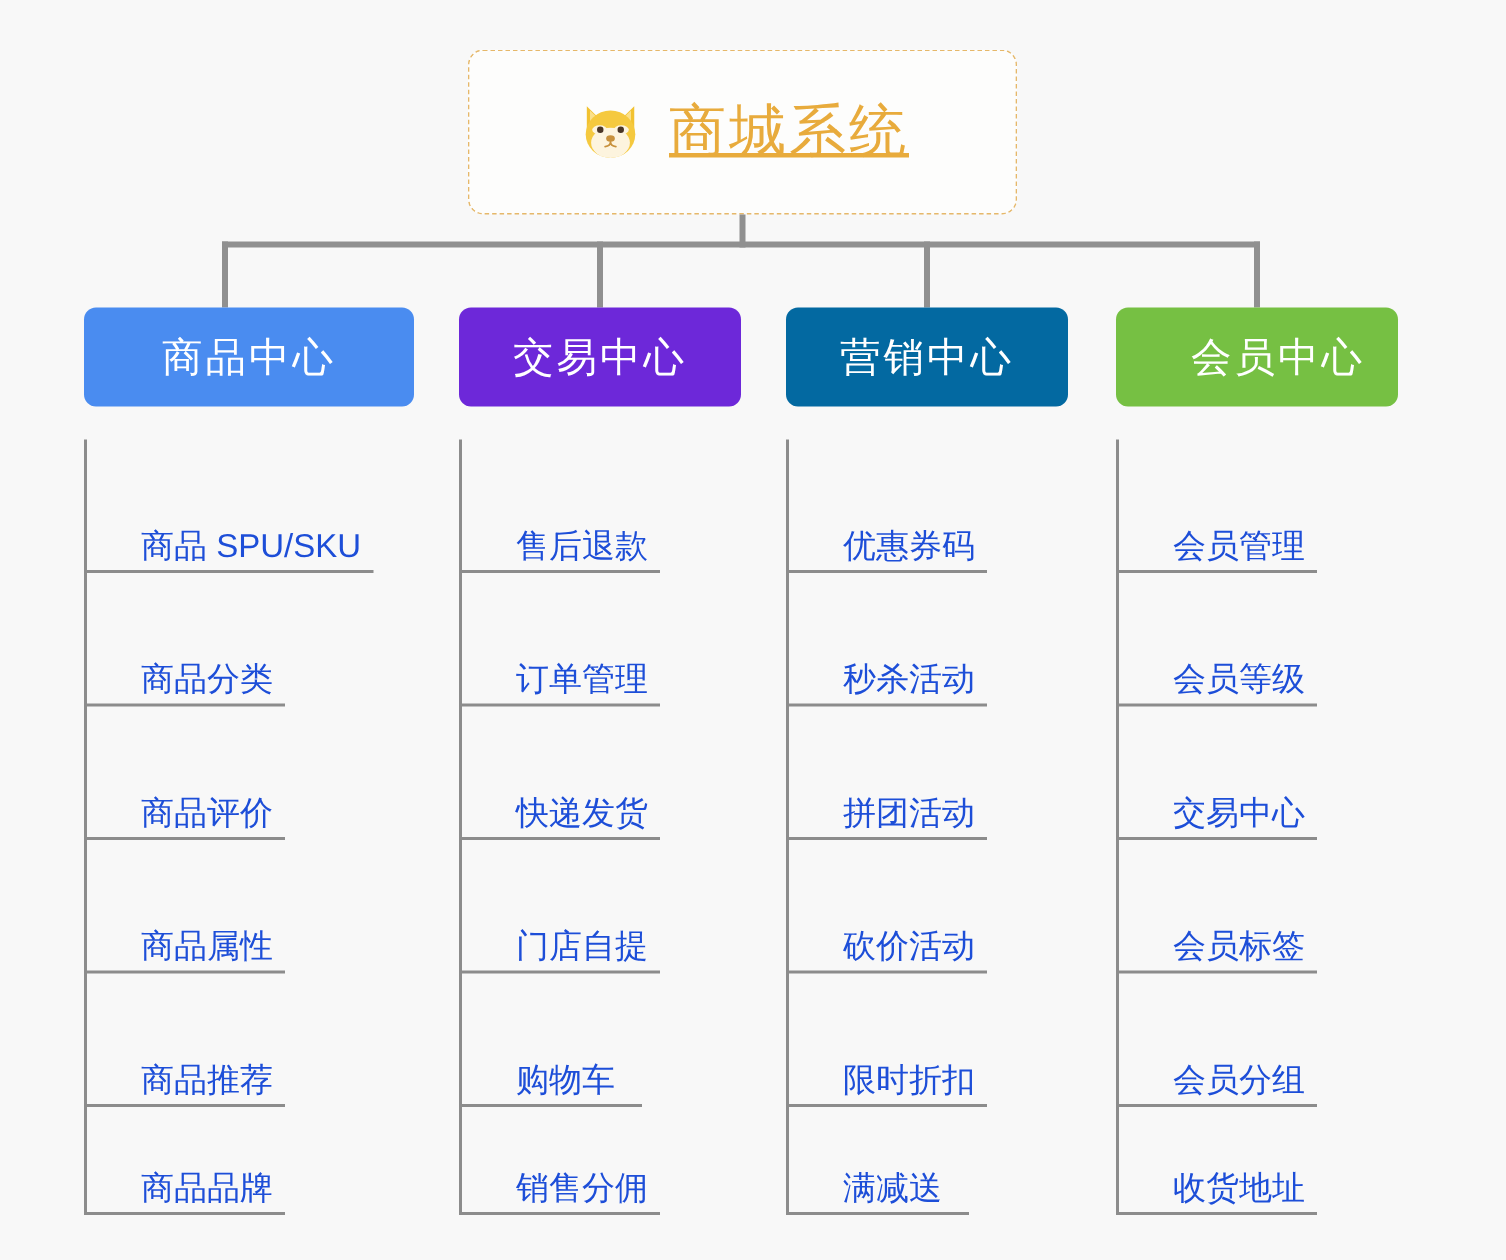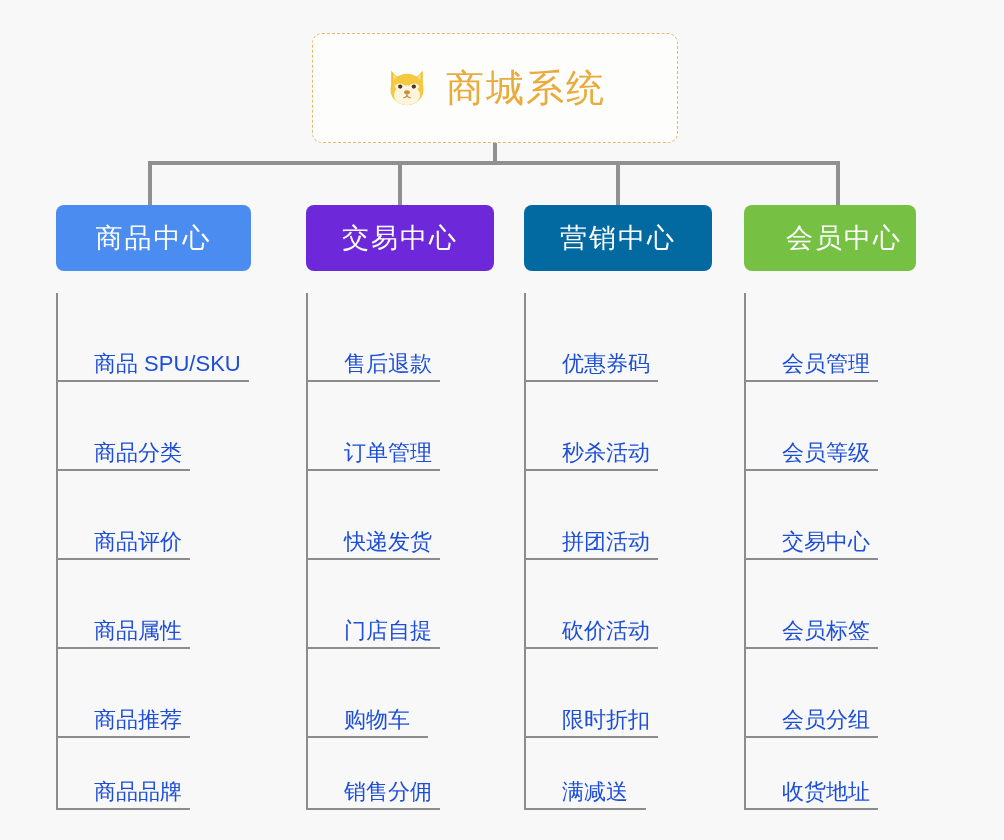--- a/index.html
+++ b/index.html
@@ -93,24 +93,24 @@
     height: 66px;
     border-radius: 8px;
     display: flex;
     align-items: center;
     justify-content: center;
     color: #ffffff;
     font-size: 27px;
     letter-spacing: 2px;
     white-space: nowrap;
   }
-  .branch.b0 .branch-header { width: 195px; }
+  .branch.b0 .branch-header { width: 220px; }
   .branch.b1 .branch-header { width: 188px; }
   .branch.b2 .branch-header { width: 188px; }
-  .branch.b3 .branch-header { width: 172px; padding-left: 28px; }
+  .branch.b3 .branch-header { width: 188px; padding-left: 28px; }
 
   
   .leaf-list {
     position: relative;
     margin-top: 22px;
     border-left: 2px solid #8c8c8c;
     padding-left: 0;
   }
   .leaf-item {
     position: relative;
@@ -146,21 +146,21 @@
       <ellipse cx="32" cy="34" rx="23" ry="22" fill="#f5c93f"></ellipse>
       <path d="M9 36 a23 22 0 0 0 46 0 a23 22 0 0 1 -46 0 Z" fill="#f5c93f"></path>
       <ellipse cx="32" cy="42" rx="18" ry="14" fill="#fdf4de"></ellipse>
       <ellipse cx="22" cy="30" rx="7" ry="4.2" fill="#fdf4de"></ellipse>
       <ellipse cx="42" cy="30" rx="7" ry="4.2" fill="#fdf4de"></ellipse>
       <ellipse cx="22.5" cy="30" rx="3" ry="3" fill="#4a3526"></ellipse>
       <ellipse cx="41.5" cy="30" rx="3" ry="3" fill="#4a3526"></ellipse>
       <ellipse cx="32" cy="38" rx="4" ry="3" fill="#c8913c"></ellipse>
       <path d="M32 41 q0 4 -5 4.5 M32 41 q0 4 5 4.5" stroke="#c8913c" stroke-width="1.6" fill="none" stroke-linecap="round"></path>
     </svg>
-    <span class="root-title" style="color: rgb(232, 171, 60);">商城系统</span>
+    <span class="root-title" style="color: rgb(232, 171, 60); text-decoration: underline;">商城系统</span>
   </div>
 
   <div class="connector conn-stem"></div>
   <div class="connector conn-bus"></div>
   <div class="connector conn-drop d0"></div>
   <div class="connector conn-drop d1"></div>
   <div class="connector conn-drop d2"></div>
   <div class="connector conn-drop d3"></div>
 
   <div class="branch b0">

